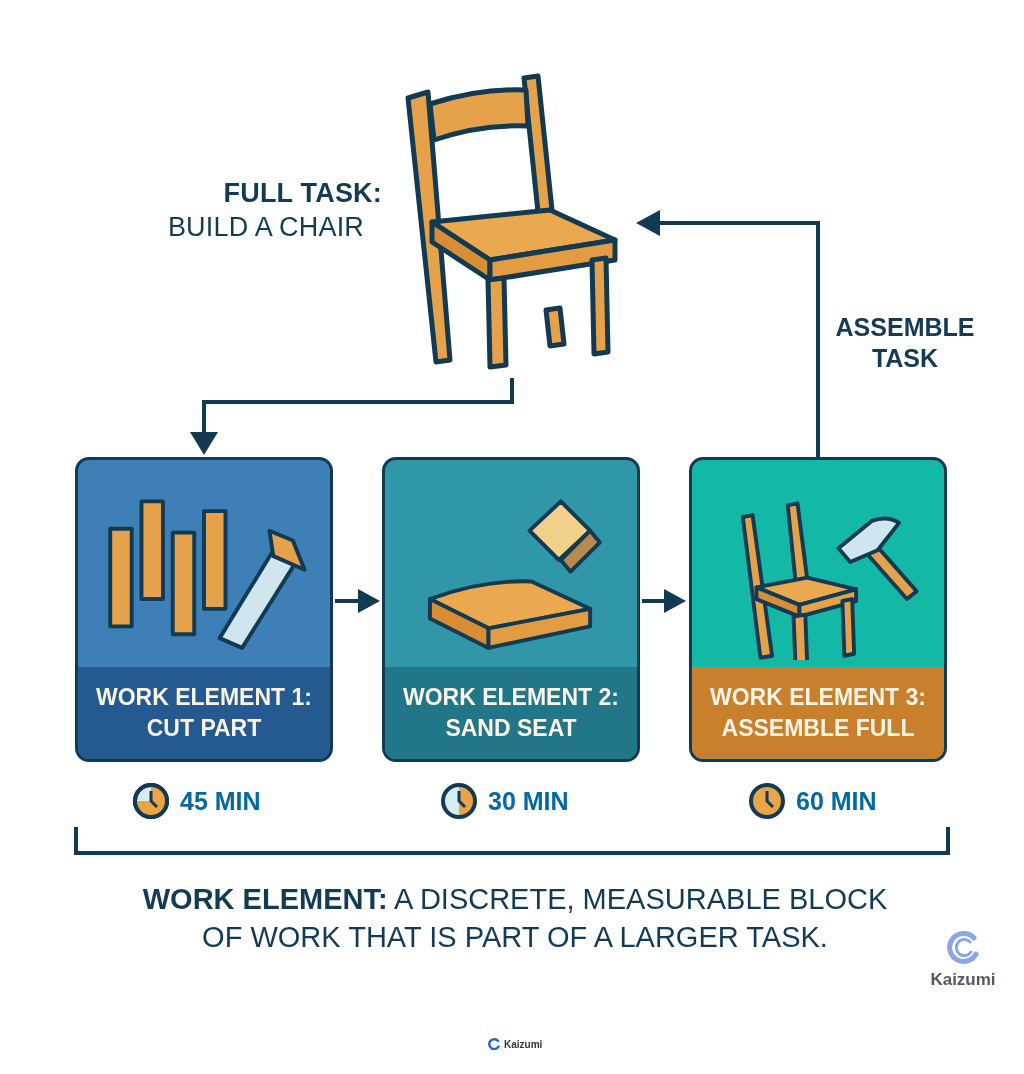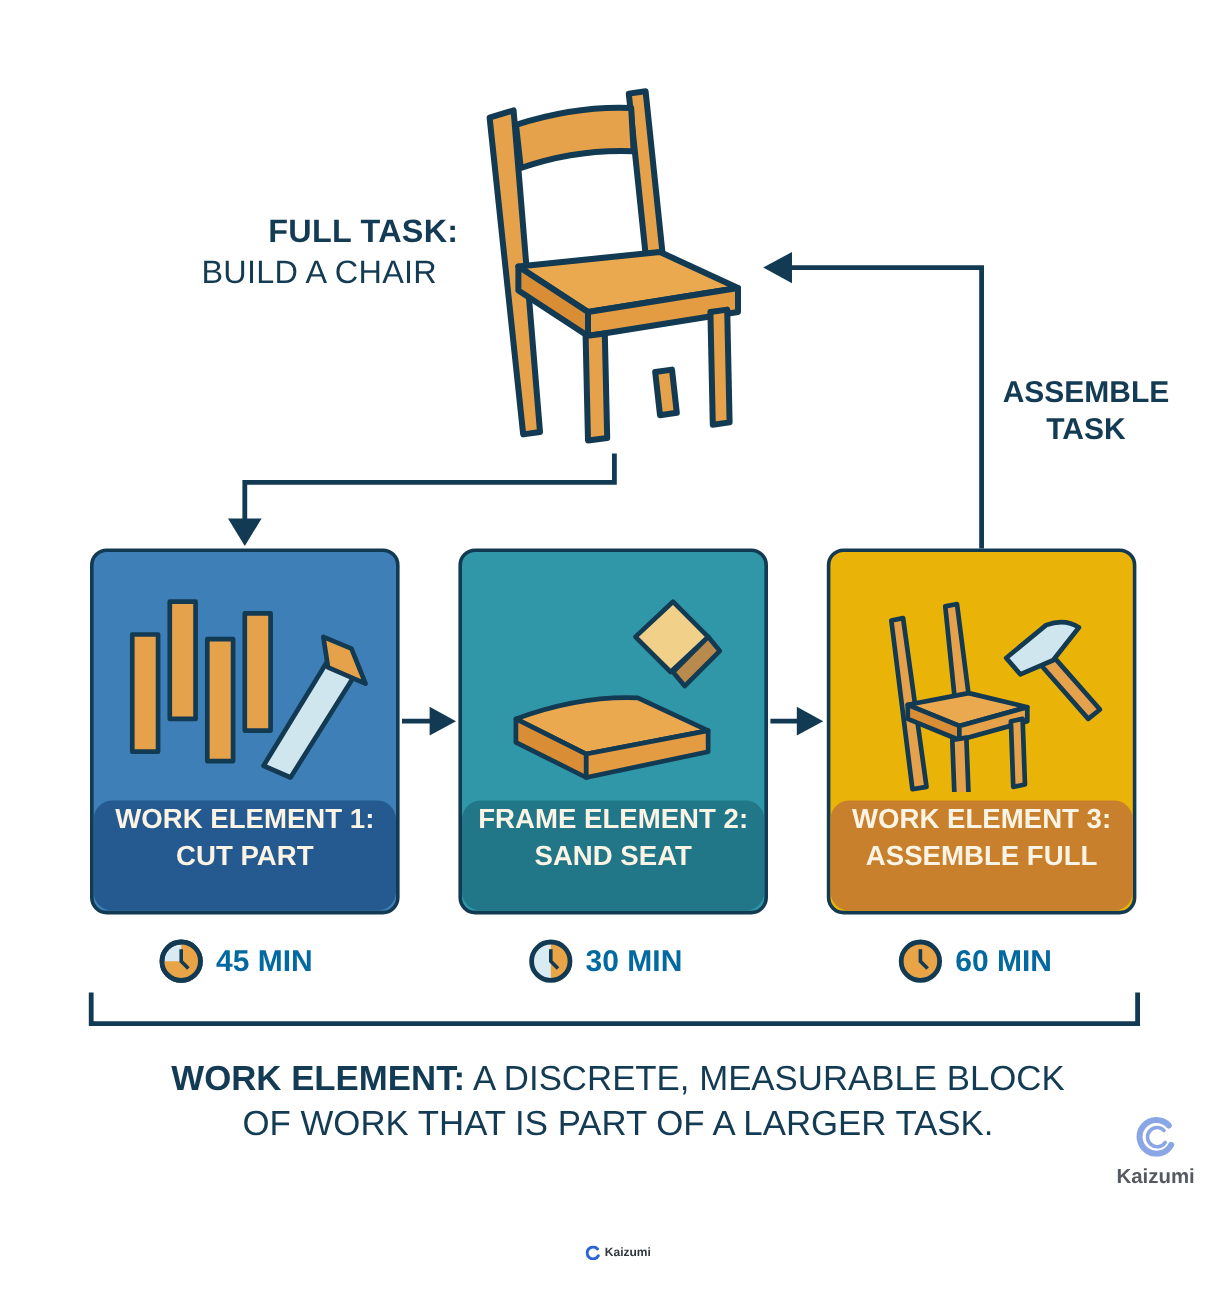--- a/index.html
+++ b/index.html
@@ -18,22 +18,22 @@
     left:820px; top:312px; width:170px; text-align:center;
     font-size:25px; line-height:31px; font-weight:bold; color:#133b54;
   }
   .card {
     position:absolute; top:457px; width:258px; height:305px;
     border:3px solid #123a52; border-radius:14px; overflow:hidden; box-sizing:border-box;
   }
   .card .art { position:absolute; left:0; top:0; width:100%; height:200px; }
   .card .label {
     position:absolute; left:0; bottom:0; width:100%; height:92px;
-    display:flex; flex-direction:column; align-items:center;
-    color:#fbf3e4; font-weight:bold; font-size:23px; line-height:31px; text-align:center;border-radius:16px;
+    display:flex; flex-direction:column; justify-content:center; align-items:center;
+    color:#fbf3e4; font-weight:bold; font-size:23px; line-height:31px; text-align:center;
   }
   .timer {
     position:absolute; top:781px; height:40px; display:flex; align-items:center; gap:10px;
     font-size:25px; font-weight:bold; color:#0369a1;
   }
   .definition {
     left:80px; top:880px; width:870px; text-align:center;
     font-size:29px; line-height:38px; color:#133b54;
   }
   .definition .term { font-weight:bold;margin-top:32px; }
@@ -107,26 +107,26 @@
   <svg class="art" viewBox="0 0 258 200">
     <g stroke="#123a52" stroke-width="4" stroke-linejoin="round">
       <path d="M148 70 L180 40 L210 70 L178 100 Z" fill="#f1d08a"></path>
       <path d="M180 100 L210 70 L220 82 L190 112 Z" fill="#b88a4e"></path>
       <path d="M46 140 Q100 120 150 122 L210 150 L106 170 Z" fill="#eaa94f"></path>
       <path d="M46 140 L106 170 L106 190 L46 160 Z" fill="#d98e36"></path>
       <path d="M106 170 L210 150 L210 168 L106 190 Z" fill="#e39c42"></path>
     </g>
   </svg>
   <div class="label" style="background:#217688;">
-    <div>FRAME ELEMENT 2:</div>
+    <div>WORK ELEMENT 2:</div>
     <div>SAND SEAT</div>
   </div>
 </div>
 
-<div class="card" style="left:689px;background:#eab308;">
+<div class="card" style="left:689px;background:#14b8a6;">
   <svg class="art" viewBox="0 0 258 200">
     <g stroke="#123a52" stroke-width="4" stroke-linejoin="round" fill="#e6a24a">
       <path d="M52 56 L62 54 L82 198 L70 200 Z"></path>
       <path d="M98 44 L108 42 L118 120 L106 122 Z"></path>
       <path d="M66 128 L118 118 L168 130 L110 146 Z" fill="#eaa94f"></path>
       <path d="M66 128 L110 146 L110 158 L66 140 Z" fill="#d98e36"></path>
       <path d="M110 146 L168 130 L168 142 L110 158 Z"></path>
       <path d="M104 158 L116 156 L118 208 L106 210 Z"></path>
       <path d="M154 142 L164 140 L166 196 L156 198 Z"></path>
       <path d="M176 90 L186 82 L230 132 L220 140 Z"></path>

